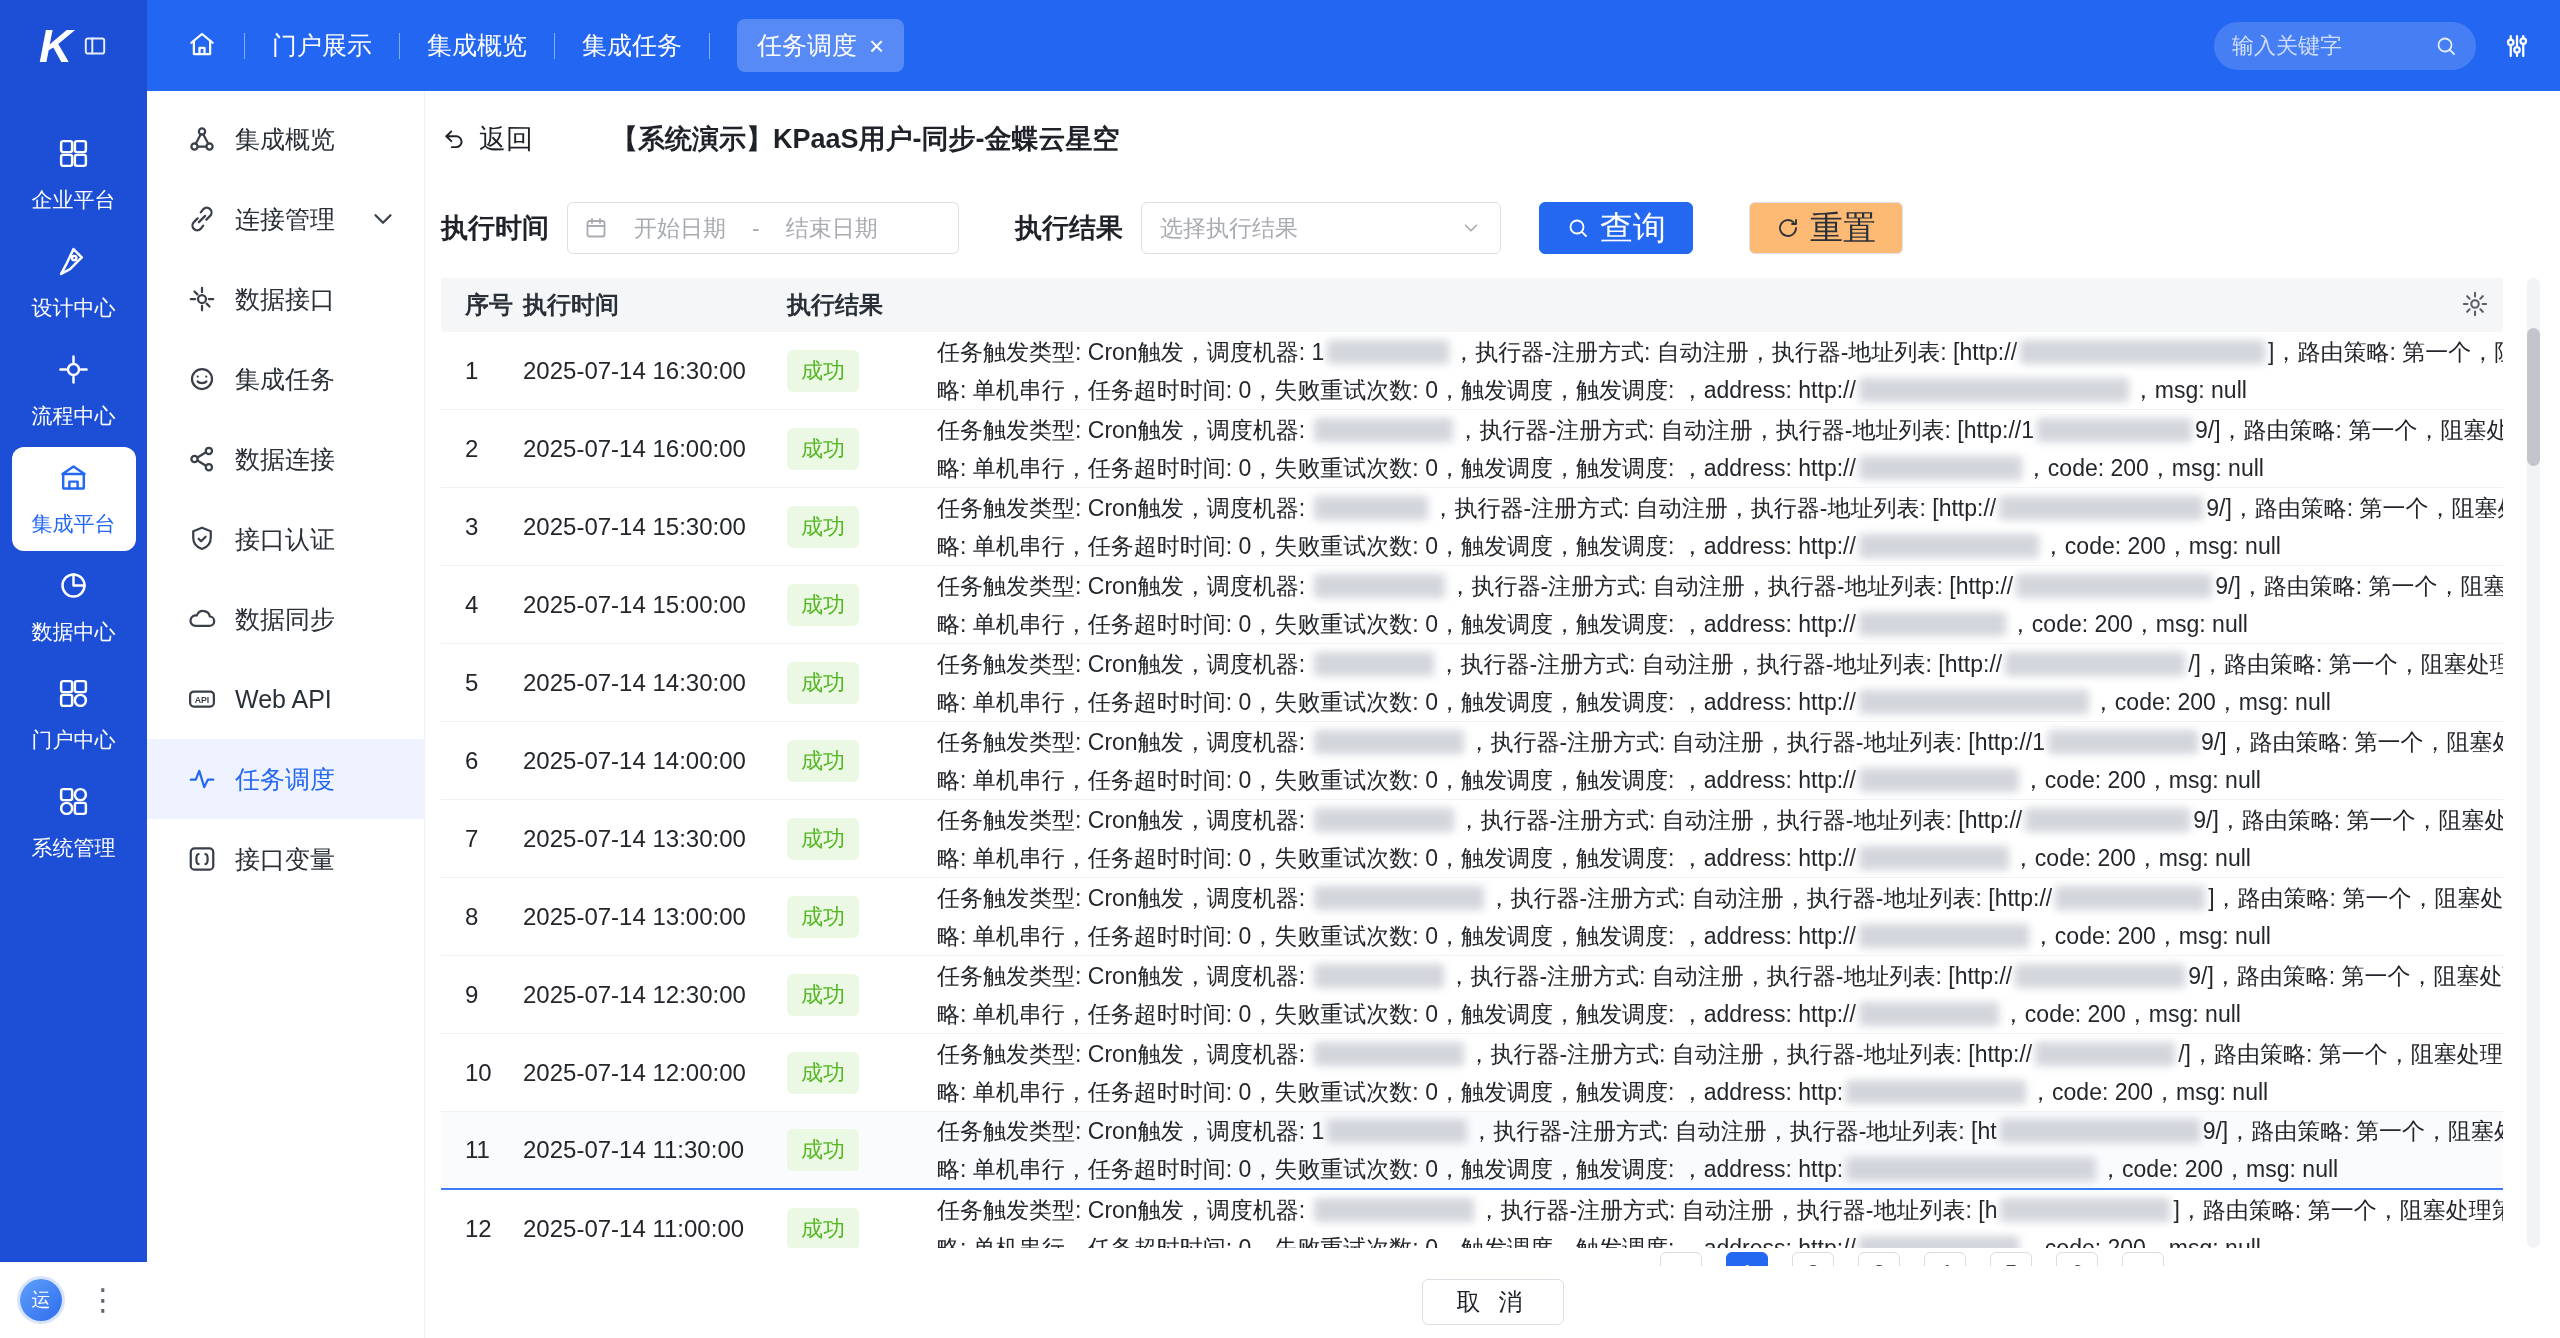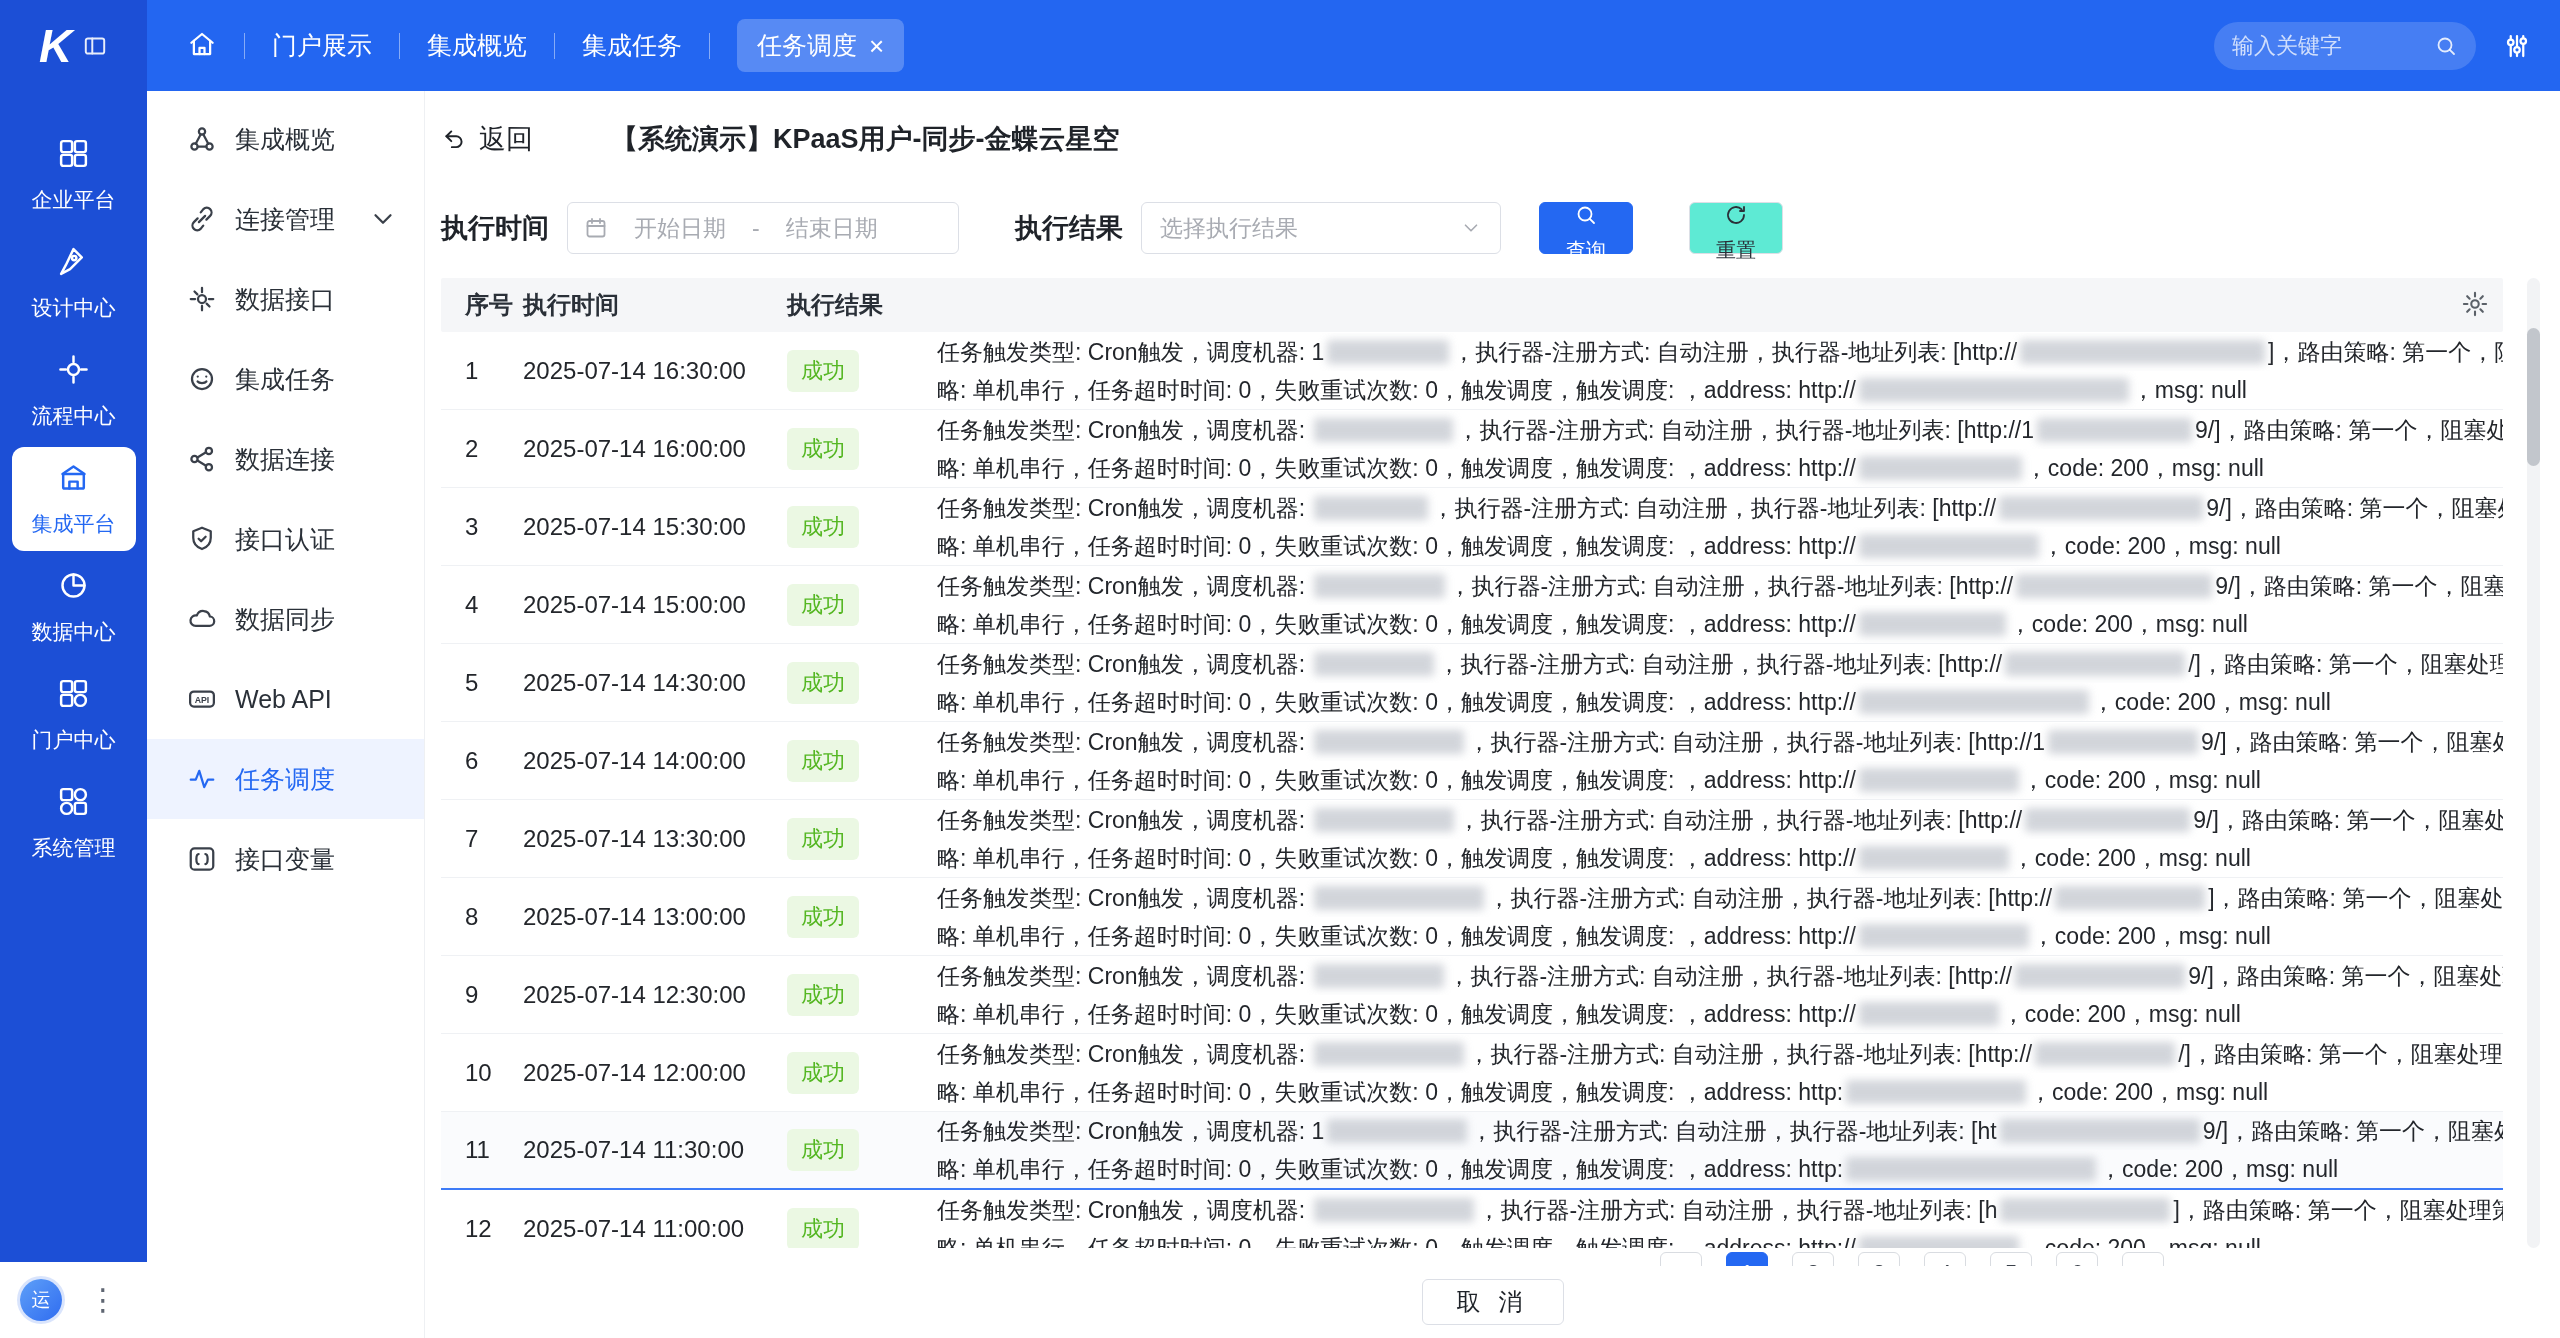--- a/index.html
+++ b/index.html
@@ -66,25 +66,25 @@
   .date-range { width:392px; height:52px; border:1px solid #DCDFE6; border-radius:6px; display:flex;
     align-items:center; padding:0 16px; gap:8px; background:#fff; }
   .date-range .icon svg { width:24px; height:24px; color:#A8ABB2; }
   .date-range input { width:128px; border:none; outline:none; font-size:23px; color:#23262B; text-align:center; }
   .date-range input::placeholder { color:#A8ABB2; }
   .d-sep { color:#A8ABB2; font-size:23px; }
   .f-gap { width:56px; }
   .select { width:360px; height:52px; border:1px solid #DCDFE6; border-radius:6px; display:flex; align-items:center;
     justify-content:space-between; padding:0 18px; font-size:23px; color:#A8ABB2; cursor:pointer; background:#fff; }
   .select .icon svg { width:22px; height:22px; color:#A8ABB2; }
-  .btn { height:52px; border-radius:6px; display:inline-flex; align-items:center; gap:10px; font-size:20px;
-    padding:0 26px; cursor:pointer; white-space:nowrap;flex-direction:column; }
+  .btn { height:52px; border-radius:6px; display:inline-flex; align-items:center; gap:10px; font-size:33px;
+    padding:12px 26px; cursor:pointer; white-space:nowrap; }
   .btn .icon svg { width:24px; height:24px; }
   .btn-primary { background:#2468F2; color:#fff; margin-left:38px; border:1px solid #2468F2; }
-  .btn-plain { background:#5eead4; color:#2A3038; border:1px solid #DCDFE6; margin-left:56px; }
+  .btn-plain { background:#fdba74; color:#2A3038; border:1px solid #DCDFE6; margin-left:56px; }
 
   .table { margin:24px 57px 0 16px; position:relative; }
   .t-row { display:flex; align-items:center; }
   .t-head { height:54px; background:#F5F6F8; font-size:24px; font-weight:600; color:#2A3038; position:relative; border-radius:2px; }
   .c { flex:none; }
   .c1 { width:82px; padding-left:24px; font-size:24px; }
   .c2 { width:264px; font-size:24px; }
   .c3 { width:150px; }
   .c4 { flex:1; min-width:0; }
   .gear-btn { position:absolute; right:14px; top:12px; cursor:pointer; }

